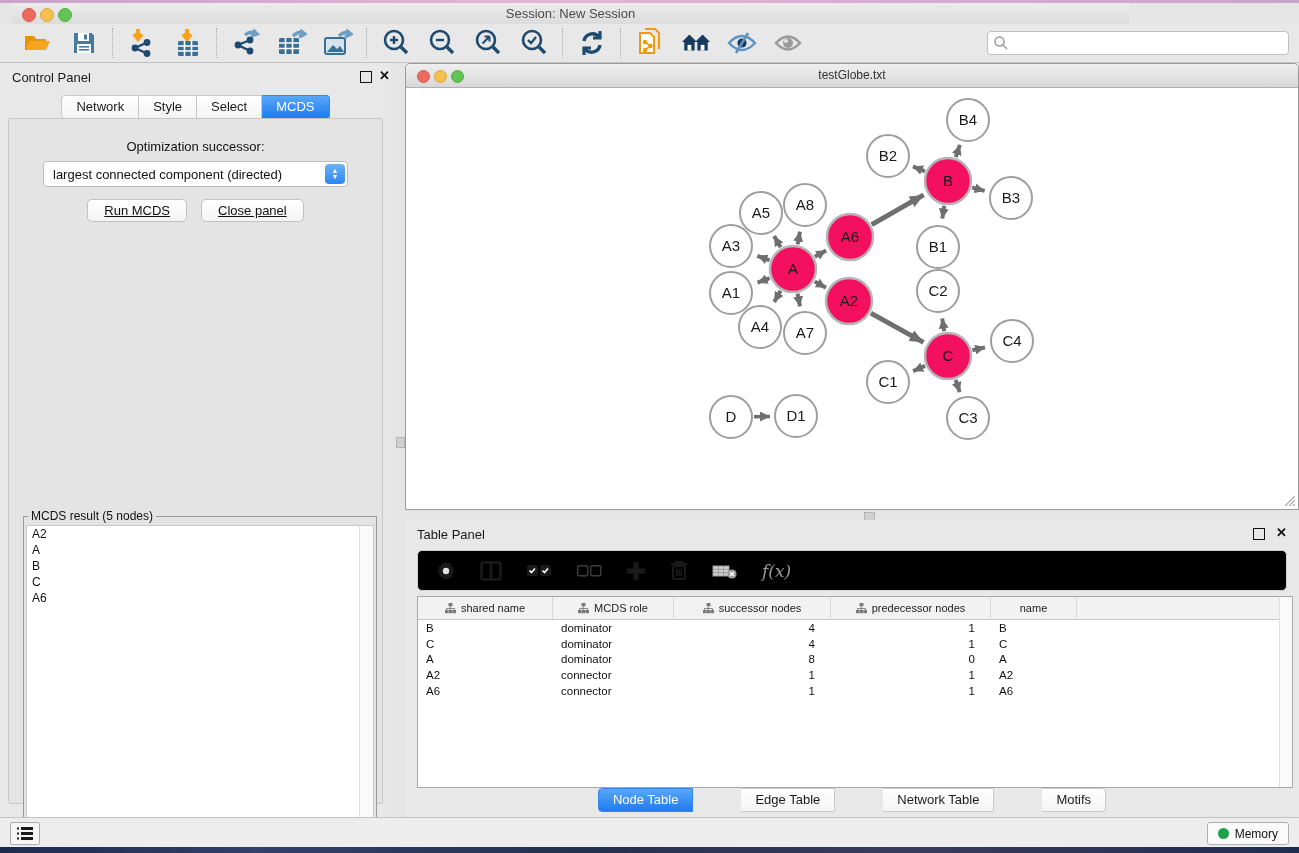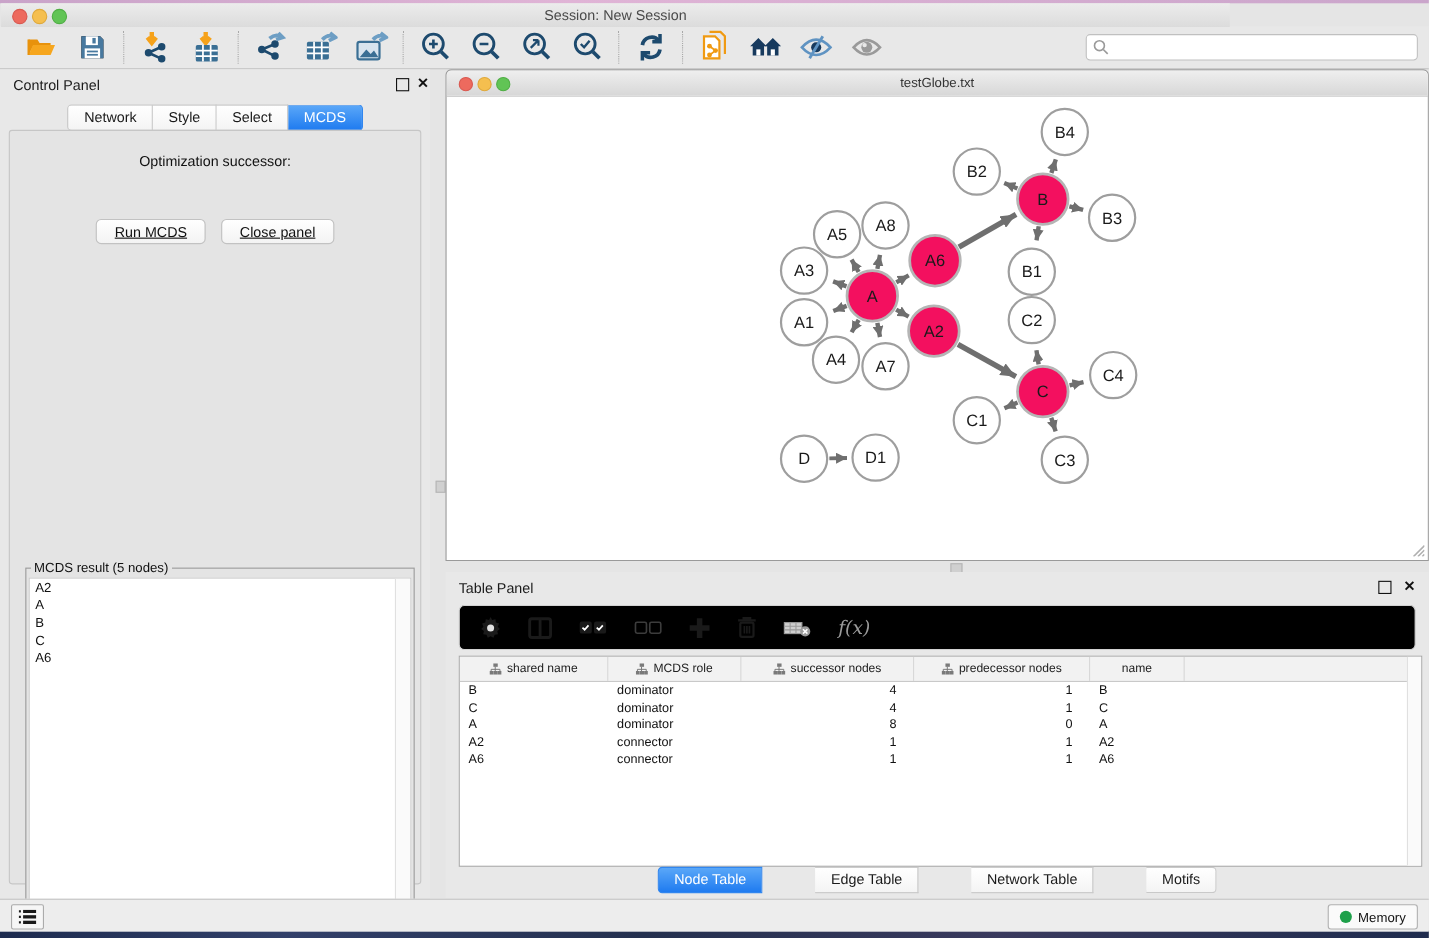--- a/index.html
+++ b/index.html
@@ -8,21 +8,21 @@
        -webkit-font-smoothing:antialiased;}
   .abs{position:absolute;}
 
   
   .wall-top{left:0;top:0;width:1299px;height:3px;
     background:linear-gradient(90deg,#c9a3c9,#e0b4d6 40%,#caa5cb);}
   .wall-bottom{left:0;top:846px;width:1299px;height:7px;
     background:linear-gradient(90deg,#1d2b4f,#32406a 20%,#24304f 45%,#3a3a5e 70%,#1f2c4e);}
 
   
-  .titlebar{left:1px;top:3px;width:1117px;height:21px;
+  .titlebar{left:12px;top:3px;width:1117px;height:21px;
     background:linear-gradient(#ececec,#dcdcdc);border-bottom:1px solid #b8b8b8;}
   .tl{position:absolute;top:5px;width:12px;height:12px;border-radius:50%;}
   .tl.red{left:10px;background:#ed6a5e;border:1px solid #d95850;}
   .tl.yellow{left:28px;background:#f5bf4f;border:1px solid #dfa93b;}
   .tl.green{left:46px;background:#61c455;border:1px solid #4fae44;}
   .win-title{width:100%;text-align:center;font-size:13px;color:#4a4a4a;line-height:21px;}
 
   
   .toolbar{left:0;top:24px;width:1299px;height:39px;background:#e8e8e8;
     border-bottom:1px solid #c3c3c3;display:flex;align-items:center;padding-left:10px;box-sizing:border-box;}
@@ -298,20 +298,27 @@
     <span class="close-ic">✕</span>
   </div>
   <div class="cp-tabs seg" id="cp-tabs">
       <span class="segbtn">Network</span>
       <span class="segbtn">Style</span>
       <span class="segbtn">Select</span>
       <span class="segbtn active">MCDS</span>
     </div>
   <div class="cp-inner">
     <div class="opt-label">Optimization successor:</div>
+    <div class="dropdown">
+      <span class="ddtext">largest connected component (directed)</span>
+      <span class="dd-step">
+          <span>▲</span>
+          <span>▼</span>
+        </span>
+    </div>
     <div class="btnrow">
       <button class="pushbtn">Run MCDS</button>
       <button class="pushbtn">Close panel</button>
     </div>
     <fieldset class="result">
       <legend>MCDS result (5 nodes)</legend>
       <div class="resultbox" id="result-list">
         <div class="vtrack"></div>
       <div class="item">A2</div>
           <div class="item">A</div>

